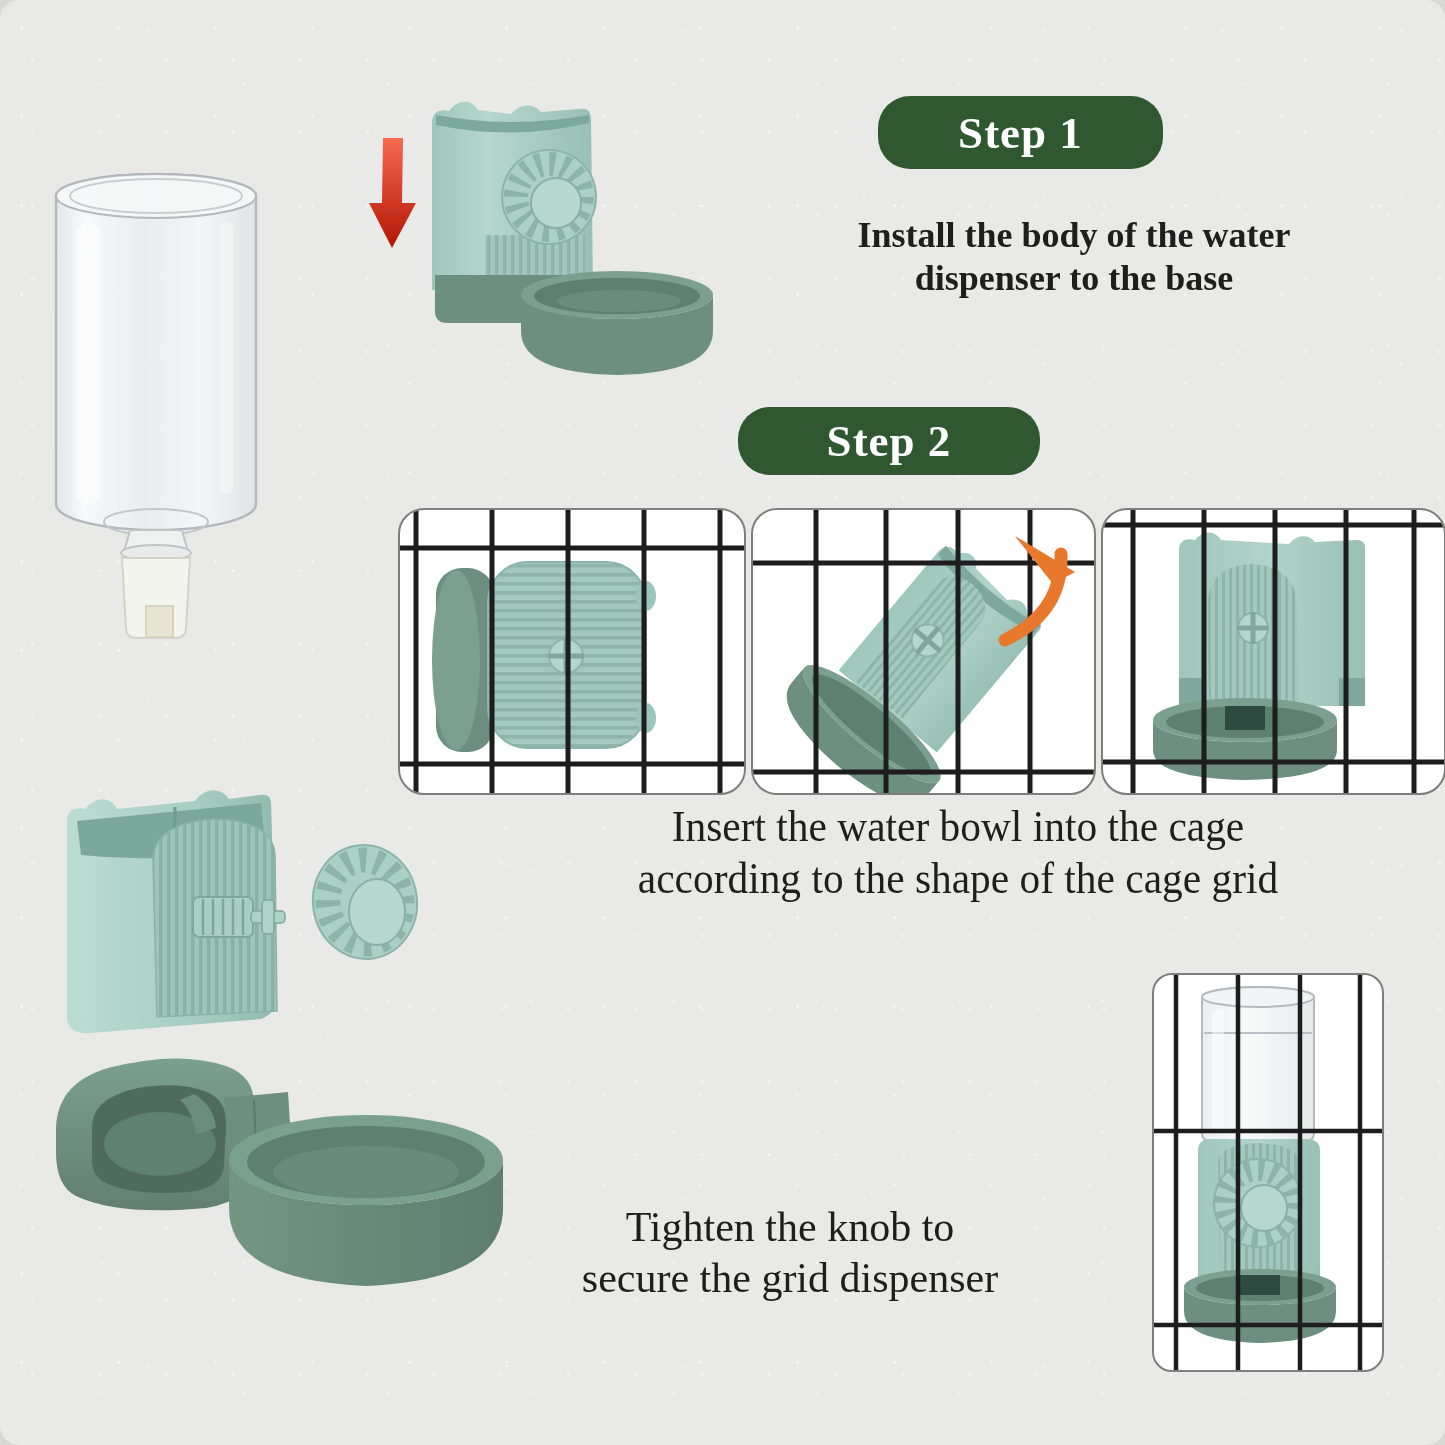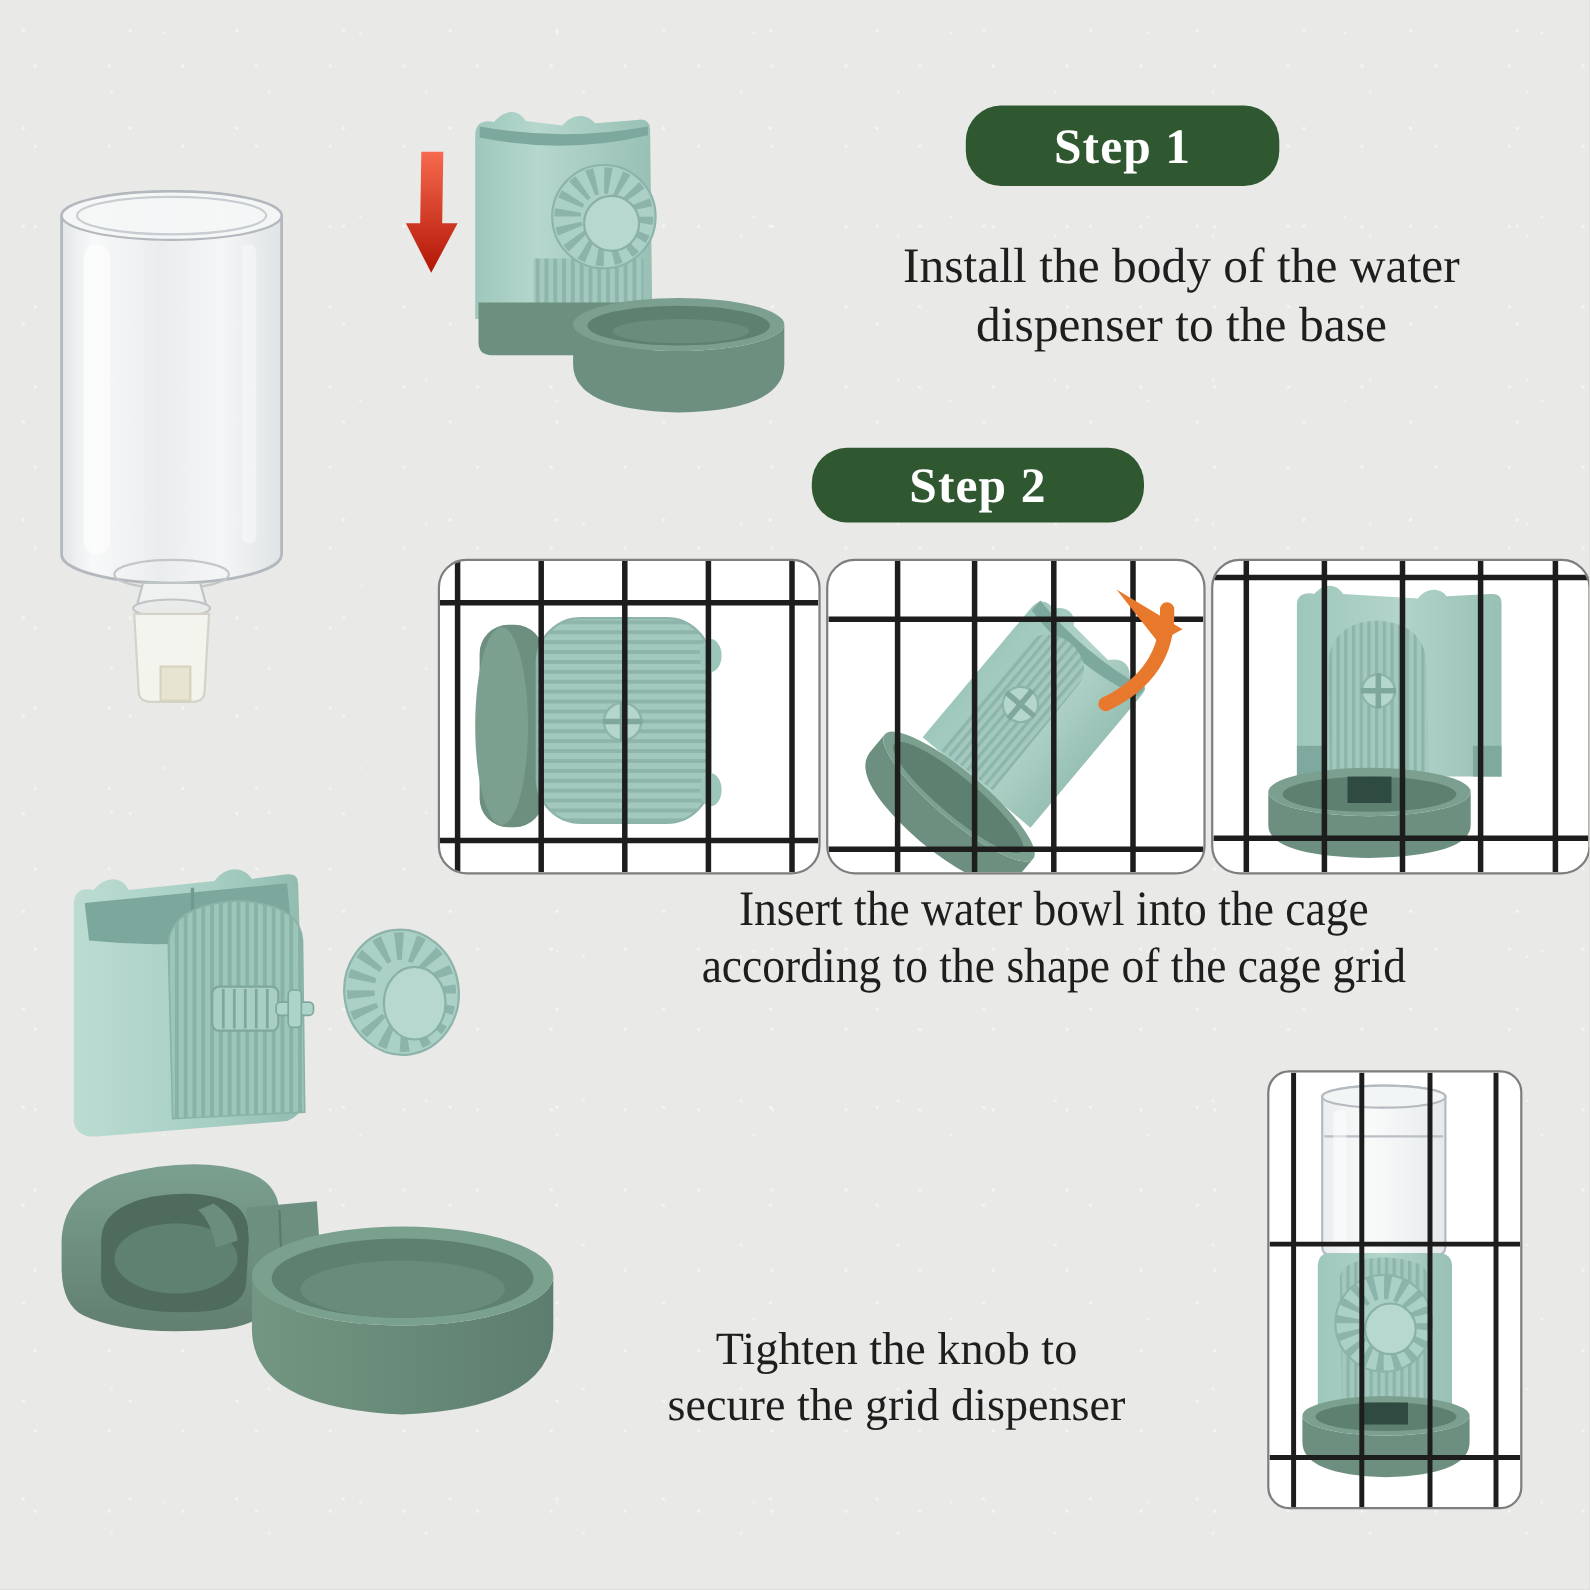--- a/index.html
+++ b/index.html
@@ -6,28 +6,29 @@
   #canvas{
     position:relative;width:1445px;height:1445px;overflow:hidden;
     background-color:#e9e9e7;
     background-image:
       radial-gradient(circle at 22% 31%, rgba(255,255,255,.55) 1px, transparent 1.8px),
       radial-gradient(circle at 71% 64%, rgba(255,255,255,.45) 1px, transparent 1.7px),
       radial-gradient(circle at 48% 82%, rgba(255,255,255,.5) 1.1px, transparent 1.9px),
       radial-gradient(circle at 83% 18%, rgba(255,255,255,.4) 1px, transparent 1.6px);
     background-size:97px 89px,143px 131px,67px 73px,179px 167px;
     font-family:"Liberation Serif", serif;
+    border-radius:19px;
   }
   .badge{
     position:absolute;background:#2f5830;color:#ffffff;border-radius:32px;
     display:flex;align-items:center;justify-content:center;
     font-weight:bold;font-size:45px;letter-spacing:1px;
   }
   .caption{position:absolute;text-align:center;color:#1e1e1e;}
-  .cap1{font-size:45px;line-height:1.2;}
+  .cap1{font-size:36px;line-height:1.2;font-weight:bold;}
   .cap2{font-size:45px;line-height:1.16;transform:scaleX(.92);transform-origin:50% 0;}
   .cap3{font-size:42px;line-height:1.22;}
   .panel{
     position:absolute;background:#ffffff;border:2px solid #7e7e7e;
     border-radius:26px;overflow:hidden;
   }
   .panel svg{display:block;width:100%;height:100%;}
   .fig{position:absolute;}
 </style>
 </head>
@@ -284,21 +285,21 @@
           <line x1="0" y1="252" x2="341" y2="252"></line>
       </g>
     </svg>
   </div>
 
   <div class="caption cap2" style="left:508px;top:800px;width:900px">
     <div>Insert the water bowl into the cage</div>
     <div>according to the shape of the cage grid</div>
   </div>
 
-  <div class="caption cap3" style="left:485px;top:1202px;width:660px">
+  <div class="caption cap3" style="left:460px;top:1202px;width:660px">
     <div>Tighten the knob to</div>
     <div>secure the grid dispenser</div>
   </div>
 
   <div class="panel" style="left:1152px;top:973px;width:228px;height:395px;border-radius:20px">
     <svg viewBox="0 0 228 395">
       <defs>
         <linearGradient id="gmP4" x1="0" y1="0" x2="1" y2="0">
           <stop offset="0" stop-color="#9ec7bc"></stop>
             <stop offset=".5" stop-color="#b2d4ca"></stop>

